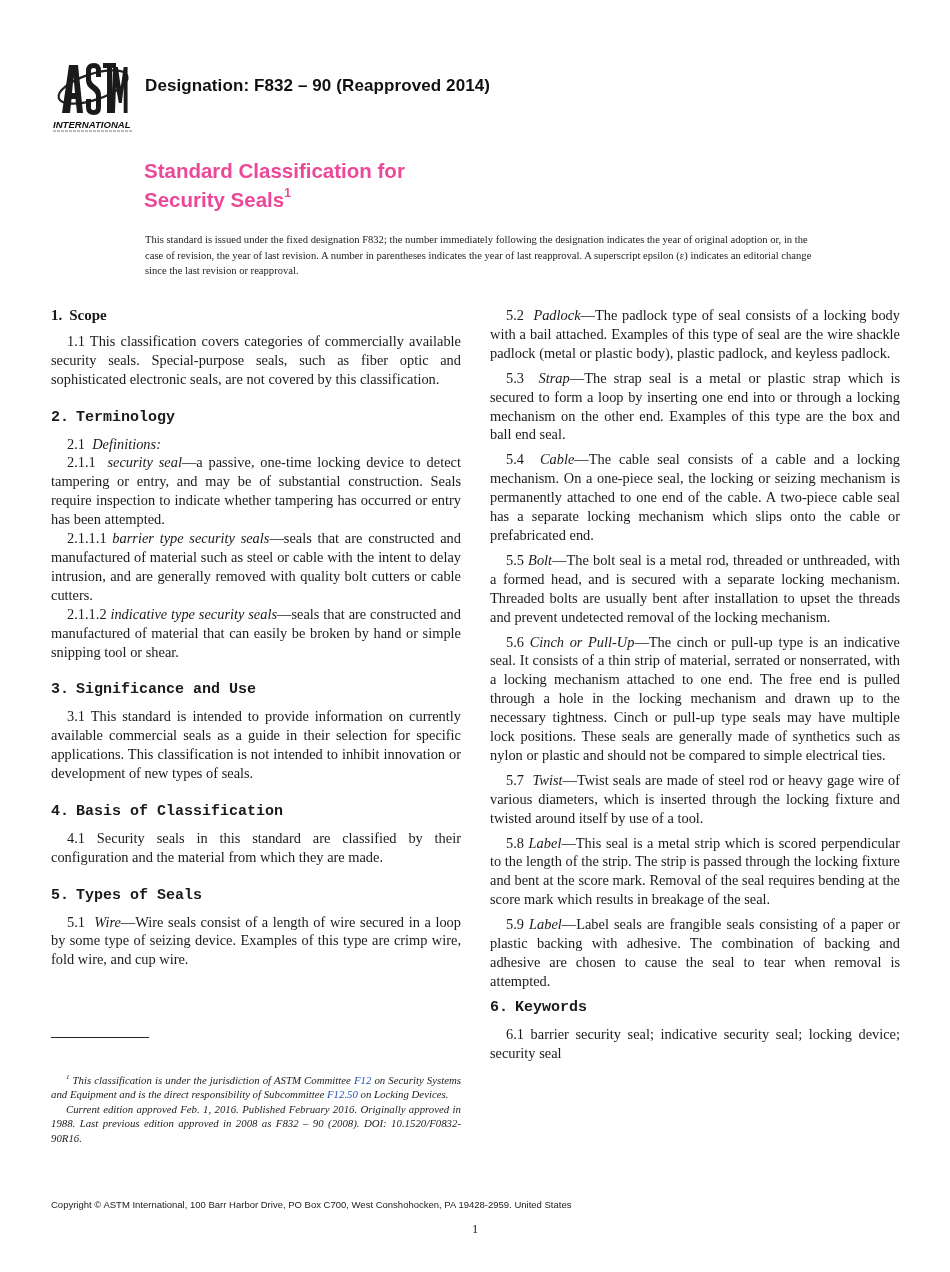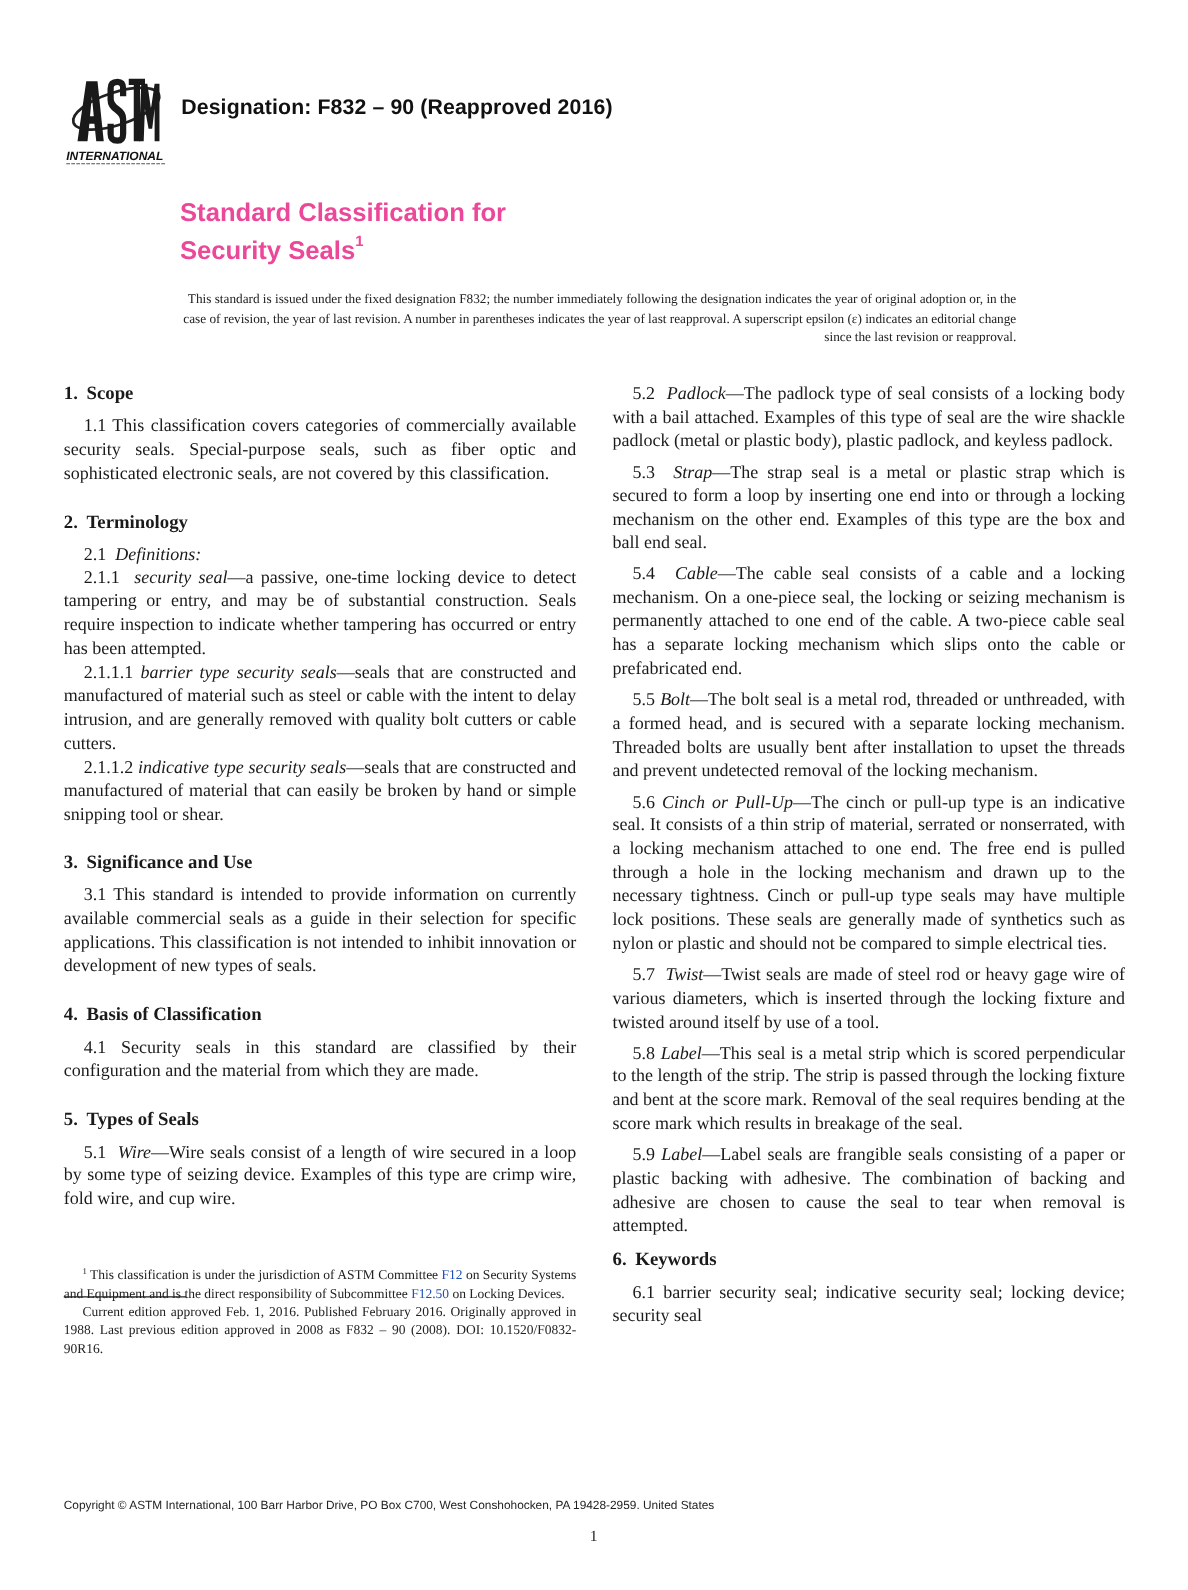--- a/index.html
+++ b/index.html
@@ -6,35 +6,35 @@
   body { width:950px; height:1272px; position:relative; overflow:hidden; color:#1a1a1a; }
   .serif { font-family: "Liberation Serif", "DejaVu Serif", serif; }
   .sans { font-family: "Liberation Sans", "DejaVu Sans", sans-serif; }
 
   .logo { position:absolute; left:52px; top:57px; width:82px; height:75px; }
   .designation { position:absolute; left:145px; top:76px; font-size:17px; font-weight:bold; color:#111; letter-spacing:0.1px; }
 
   .title { position:absolute; left:144px; top:158px; font-size:20.5px; font-weight:bold; line-height:25px; color:#ec4899; }
   .title sup { font-size:12px; position:relative; top:-2px; }
 
-  .preamble { position:absolute; left:145px; top:232px; width:668px; font-size:10.6px; line-height:15.5px; color:#222; text-align:right; }
+  .preamble { position:absolute; left:145px; top:232px; width:668px; font-size:10.6px; line-height:15.5px; color:#222; text-align:left; }
 
   .col { position:absolute; top:306px; width:410px; font-size:14.4px; line-height:18.9px; color:#1a1a1a; }
   .col-left { left:51px; }
   .col-right { left:490px; }
 
   .sec-h { font-weight:bold; margin:0 0 7px 0; font-size:15px; }
   .sec-h .num { margin-right:7px; }
   .para { margin:0 0 0 0; text-align:justify; text-indent:16px; }
-  .para + .sec-h { margin-top:20px; }
+  .para + .sec-h { margin-top:20px;font-family:Liberation Mono, monospace; }
   .para.gap { margin-bottom:6px; }
   .it { font-style:italic;font-family:Liberation Serif, serif; }
 
   .fn-rule { position:absolute; left:51px; top:1037px; width:98px; height:1px; background:#222; }
-  .footnote { position:absolute; left:51px; top:1010px; width:410px; font-size:10.8px; line-height:14.6px; color:#222; text-align:justify; }
+  .footnote { position:absolute; left:51px; top:1070px; width:410px; font-size:10.8px; line-height:14.6px; color:#222; text-align:justify;font-style:italic; }
   .footnote p { margin:0; text-indent:15px; }
   .link { color:#1f4fb4; }
 
   .copyright { position:absolute; left:51px; top:1199px; font-size:9.5px; color:#222; }
   .pagenum { position:absolute; left:0; width:950px; top:1222px; text-align:center; font-size:12.5px; color:#222; }
 </style>
 </head>
 <body>
 
 <div class="logo">
@@ -48,21 +48,21 @@
 
       <path d="M51 6 L64 6 L64 11 L60 11 L60 56 L55 56 L55 11 L51 11 Z"></path>
 
       <path d="M64 56 L66 10 L71 10 L74 30 L77 10 L81 10 L81 56 L77 56 L77 30 L75 46 L72 46 L69 30 L68 56 Z" transform="translate(-3 0) scale(0.97 1)"></path>
     </g>
     <text x="1" y="71" font-family="Liberation Sans, sans-serif" font-size="9.6" font-weight="bold" font-style="italic" fill="#111">INTERNATIONAL</text>
     <line x1="1" y1="74" x2="80" y2="74" stroke="#555" stroke-width="0.8" stroke-dasharray="3,1"></line>
   </svg>
 </div>
 
-<div class="designation sans">Designation: F832 – 90 (Reapproved 2016)</div>
+<div class="designation sans">Designation: F832 – 90 (Reapproved 2014)</div>
 
 <div class="title sans">
   <div>Standard Classification for</div>
   <div><span>Security Seals</span><sup>1</sup></div>
 </div>
 
 <div class="preamble serif">This standard is issued under the fixed designation F832; the number immediately following the designation indicates the year of original adoption or, in the case of revision, the year of last revision. A number in parentheses indicates the year of last reapproval. A superscript epsilon (ε) indicates an editorial change since the last revision or reapproval.</div>
 
 <div class="col col-left serif">
   <div class="sec-h"><span class="num">1.</span><span>Scope</span></div>

